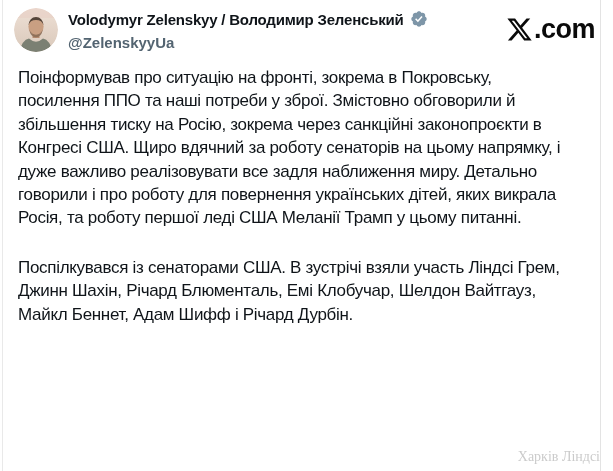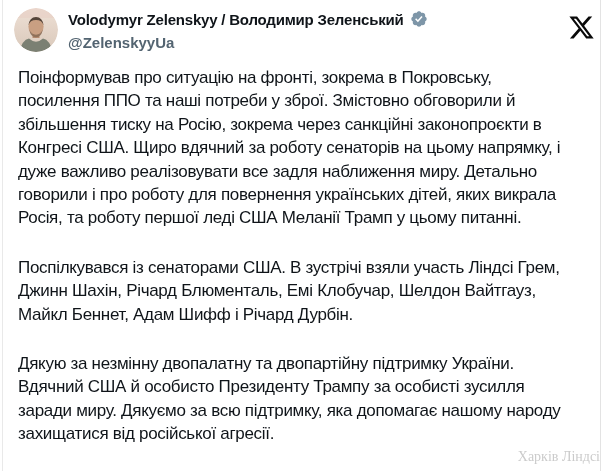--- a/index.html
+++ b/index.html
@@ -144,33 +144,30 @@
     </div>
     <div class="handle">@ZelenskyyUa</div>
   </div>
 
   <div class="site-logo">
     <span class="x-glyph">
       <svg width="27" height="27" viewBox="0 0 24 24" aria-hidden="true">
         <path fill="#0a0a0a" d="M18.244 2.25h3.308l-7.227 8.26 8.502 11.24h-6.657l-5.214-6.817L4.99 21.75H1.68l7.73-8.835L1.254 2.25H8.08l4.713 6.231zm-1.161 17.52h1.833L7.084 4.126H5.117z"></path>
       </svg>
     </span>
+    <span class="logo-suffix">.com</span>
   </div>
 </div>
 
 <div class="tweet-body">
   <p>Поінформував про ситуацію на фронті, зокрема в Покровську,
 посилення ППО та наші потреби у зброї. Змістовно обговорили й
 збільшення тиску на Росію, зокрема через санкційні законопроєкти в
 Конгресі США. Щиро вдячний за роботу сенаторів на цьому напрямку, і
 дуже важливо реалізовувати все задля наближення миру. Детально
 говорили і про роботу для повернення українських дітей, яких викрала
 Росія, та роботу першої леді США Меланії Трамп у цьому питанні.</p>
   <p>Поспілкувався із сенаторами США. В зустрічі взяли участь Ліндсі Грем,
 Джинн Шахін, Річард Блюменталь, Емі Клобучар, Шелдон Вайтгауз,
 Майкл Беннет, Адам Шифф і Річард Дурбін.</p>
-  <p>Дякую за незмінну двопалатну та двопартійну підтримку України.
-Вдячний США й особисто Президенту Трампу за особисті зусилля
-заради миру. Дякуємо за всю підтримку, яка допомагає нашому народу
-захищатися від російської агресії.</p>
 </div>
 
 <div class="watermark">Харків Ліндсі</div>
 
 </body></html>

